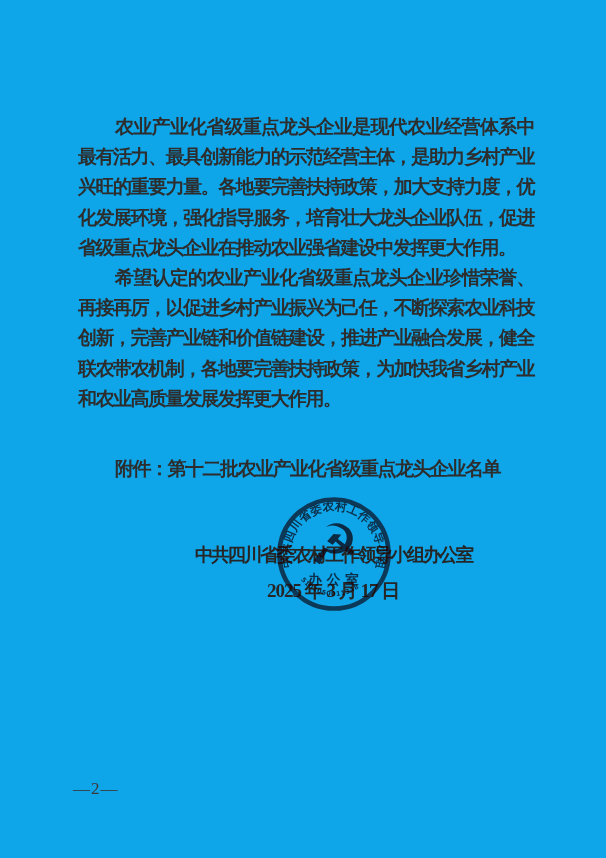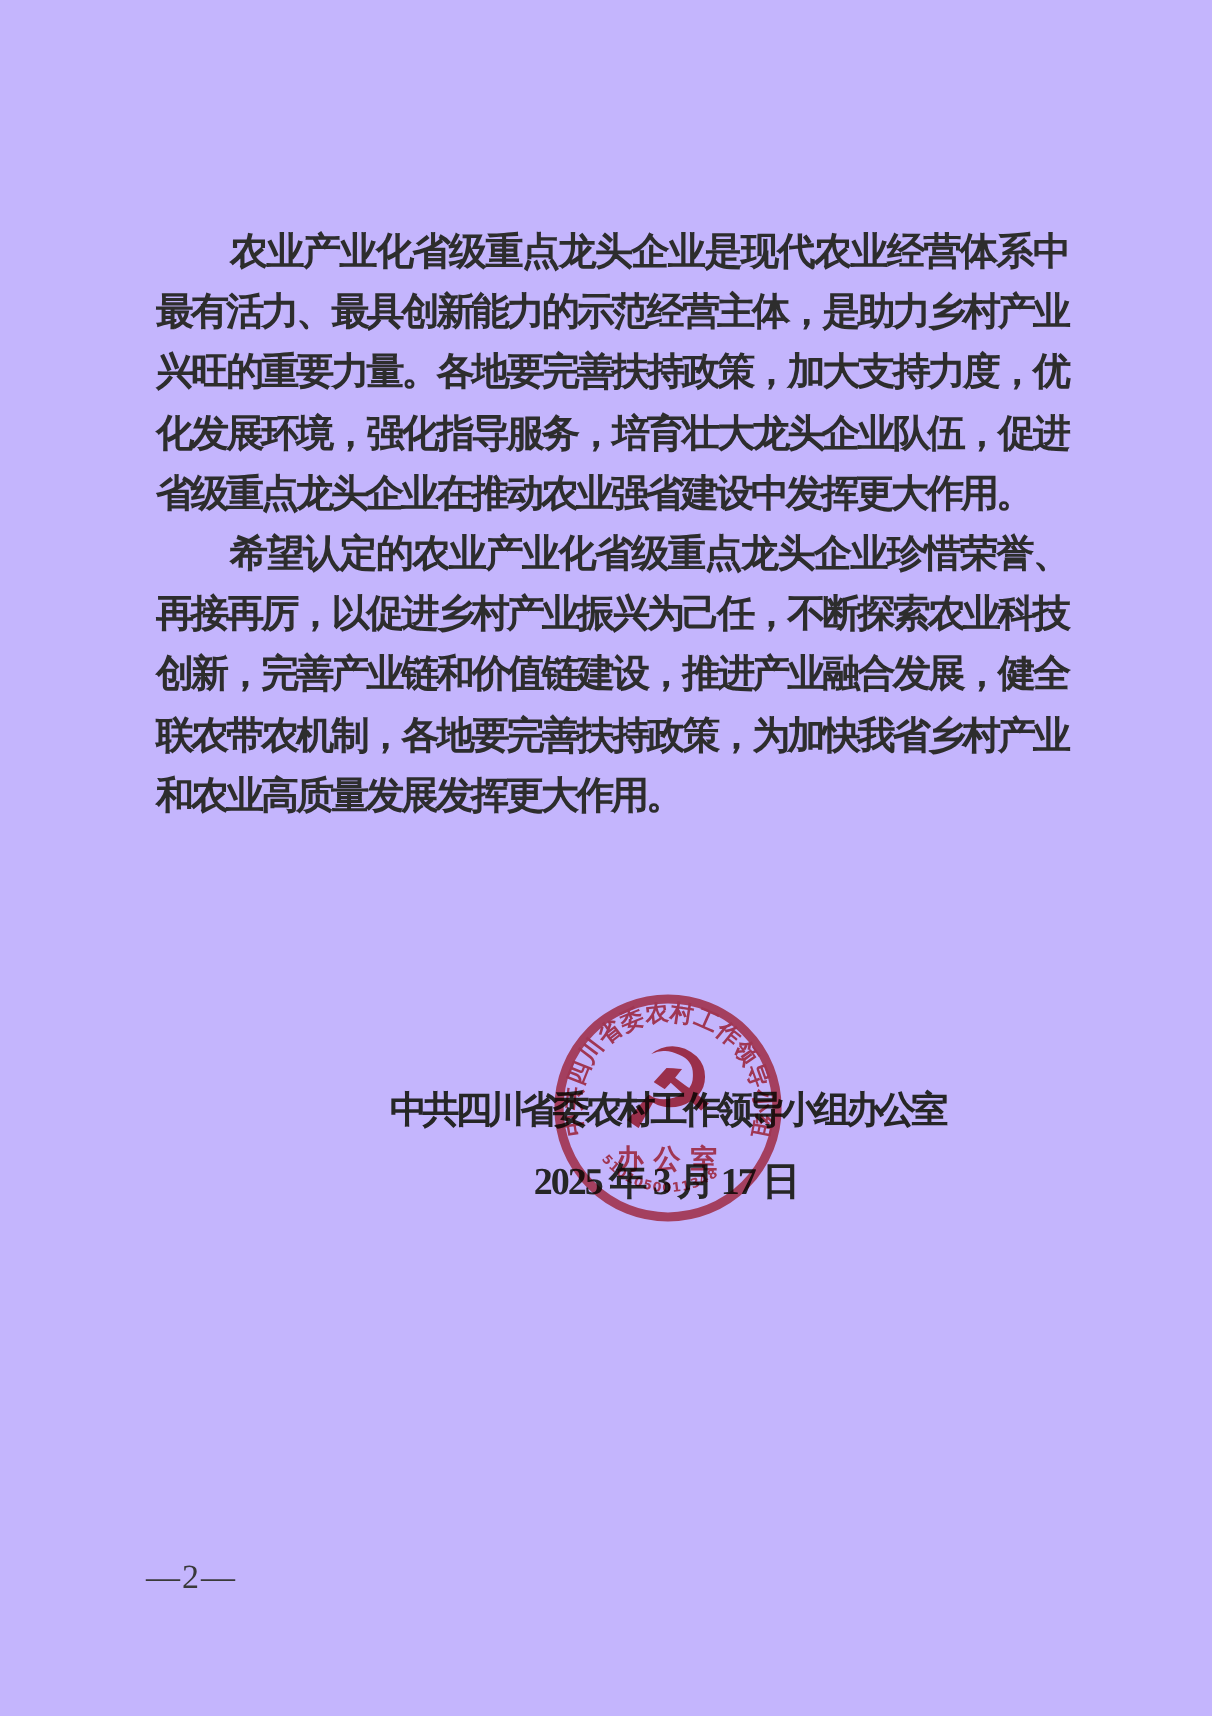--- a/index.html
+++ b/index.html
@@ -4,21 +4,21 @@
 <style>
   html,body{margin:0;padding:0;}
   body{
     background:#e8e8e6;
     font-family:"Liberation Serif","DejaVu Serif",serif;
   }
   .page{
     position:relative;
     width:606px;height:858px;
     margin:0 auto;
-    background:#c4b5fd;
+    background:#0ea5e9;
     overflow:hidden;
     box-shadow:0 0 4px rgba(0,0,0,.15);
   }
   .text-flow{
     position:absolute;
     left:78px;top:112px;
     width:456px;
     color:#2d2d2d;
   }
   .body-par{
@@ -75,20 +75,21 @@
   }
 </style>
 </head>
 <body>
 
 <div class="page">
 
   <div class="text-flow">
     <p class="body-par">农业产业化省级重点龙头企业是现代农业经营体系中最有活力、最具创新能力的示范经营主体，是助力乡村产业兴旺的重要力量。各地要完善扶持政策，加大支持力度，优化发展环境，强化指导服务，培育壮大龙头企业队伍，促进省级重点龙头企业在推动农业强省建设中发挥更大作用。</p>
     <p class="body-par">希望认定的农业产业化省级重点龙头企业珍惜荣誉、再接再厉，以促进乡村产业振兴为己任，不断探索农业科技创新，完善产业链和价值链建设，推进产业融合发展，健全联农带农机制，各地要完善扶持政策，为加快我省乡村产业和农业高质量发展发挥更大作用。</p>
+    <div class="attachment">附件：第十二批农业产业化省级重点龙头企业名单</div>
   </div>
 
   <div class="sig-block">
     <div class="signature">中共四川省委农村工作领导小组办公室</div>
     <div class="date-line">2025 年 3 月 17 日</div>
   </div>
 
   <svg class="seal" viewBox="0 0 140 140" xmlns="http://www.w3.org/2000/svg" aria-hidden="true">
     <defs>
       <path id="ringArc" d="M 27.9 82.9 A 44 44 0 1 1 112.1 82.9" fill="none"></path>

